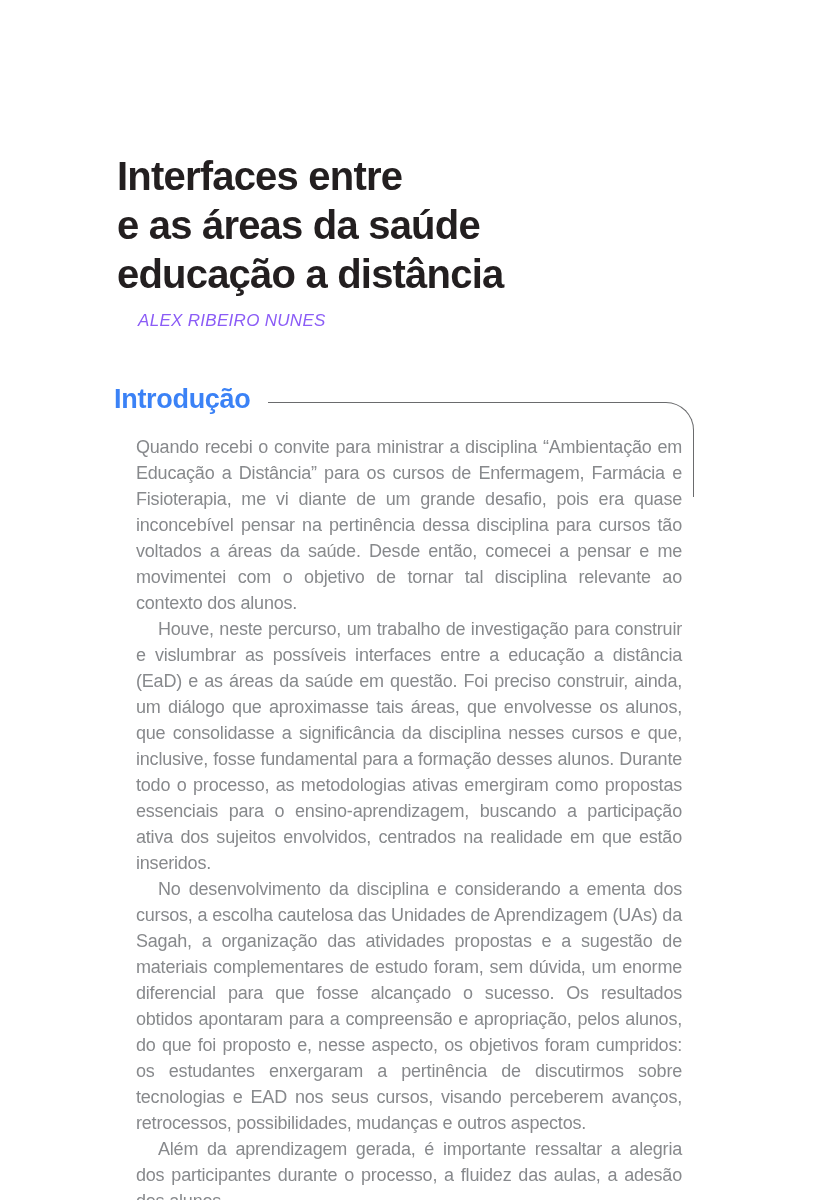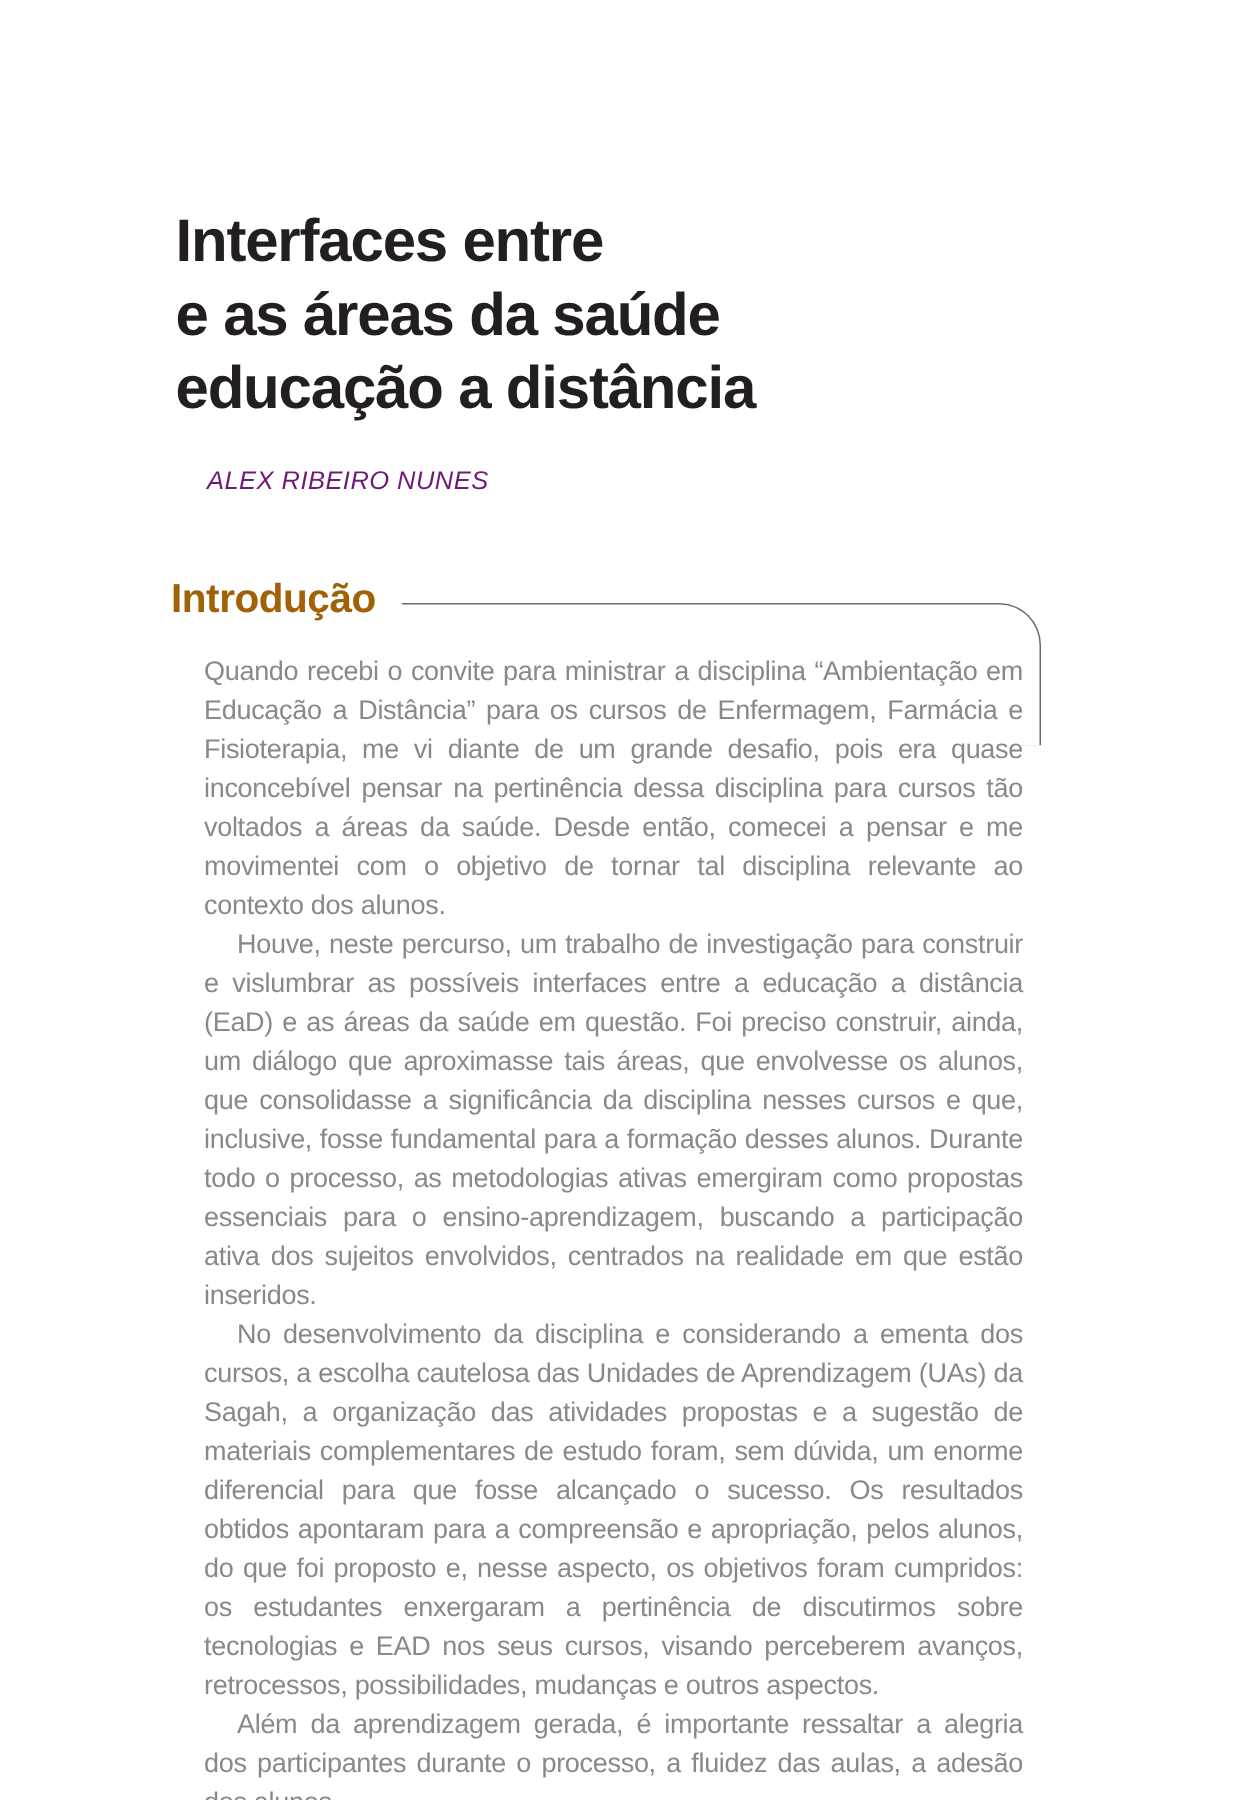--- a/index.html
+++ b/index.html
@@ -11,48 +11,48 @@
     position: relative;
     width: 827px;
     height: 1200px;
     background: #ffffff;
     overflow: hidden;
     font-family: "Liberation Sans", sans-serif;
   }
   .chapter-title {
     position: absolute;
     left: 117px;
-    top: 137px;
+    top: 152px;
     margin: 0;
     font-family: "Liberation Sans", sans-serif;
     font-size: 40px;
     line-height: 49px;
     font-weight: 800;
     letter-spacing: -0.8px;
     color: #231f20;
   }
   .chapter-title .title-line { display: block; }
   .author {
     position: absolute;
     left: 138px;
     top: 311px;
     font-size: 17px;
     font-style: italic;
     letter-spacing: 0.3px;
-    color: #701a75;
+    color: #8b5cf6;
   }
   .section-heading {
     position: absolute;
     left: 114px;
     top: 384px;
     margin: 0;
     font-size: 27px;
     font-weight: 700;
     letter-spacing: -0.3px;
-    color: #a16207;
+    color: #3b82f6;
   }
   .section-rule {
     position: absolute;
     left: 268px;
     top: 402px;
     width: 426px;
     height: 95px;
     border-top: 1.5px solid #6a6b6d;
     border-right: 1.5px solid #6a6b6d;
     border-top-right-radius: 28px;

